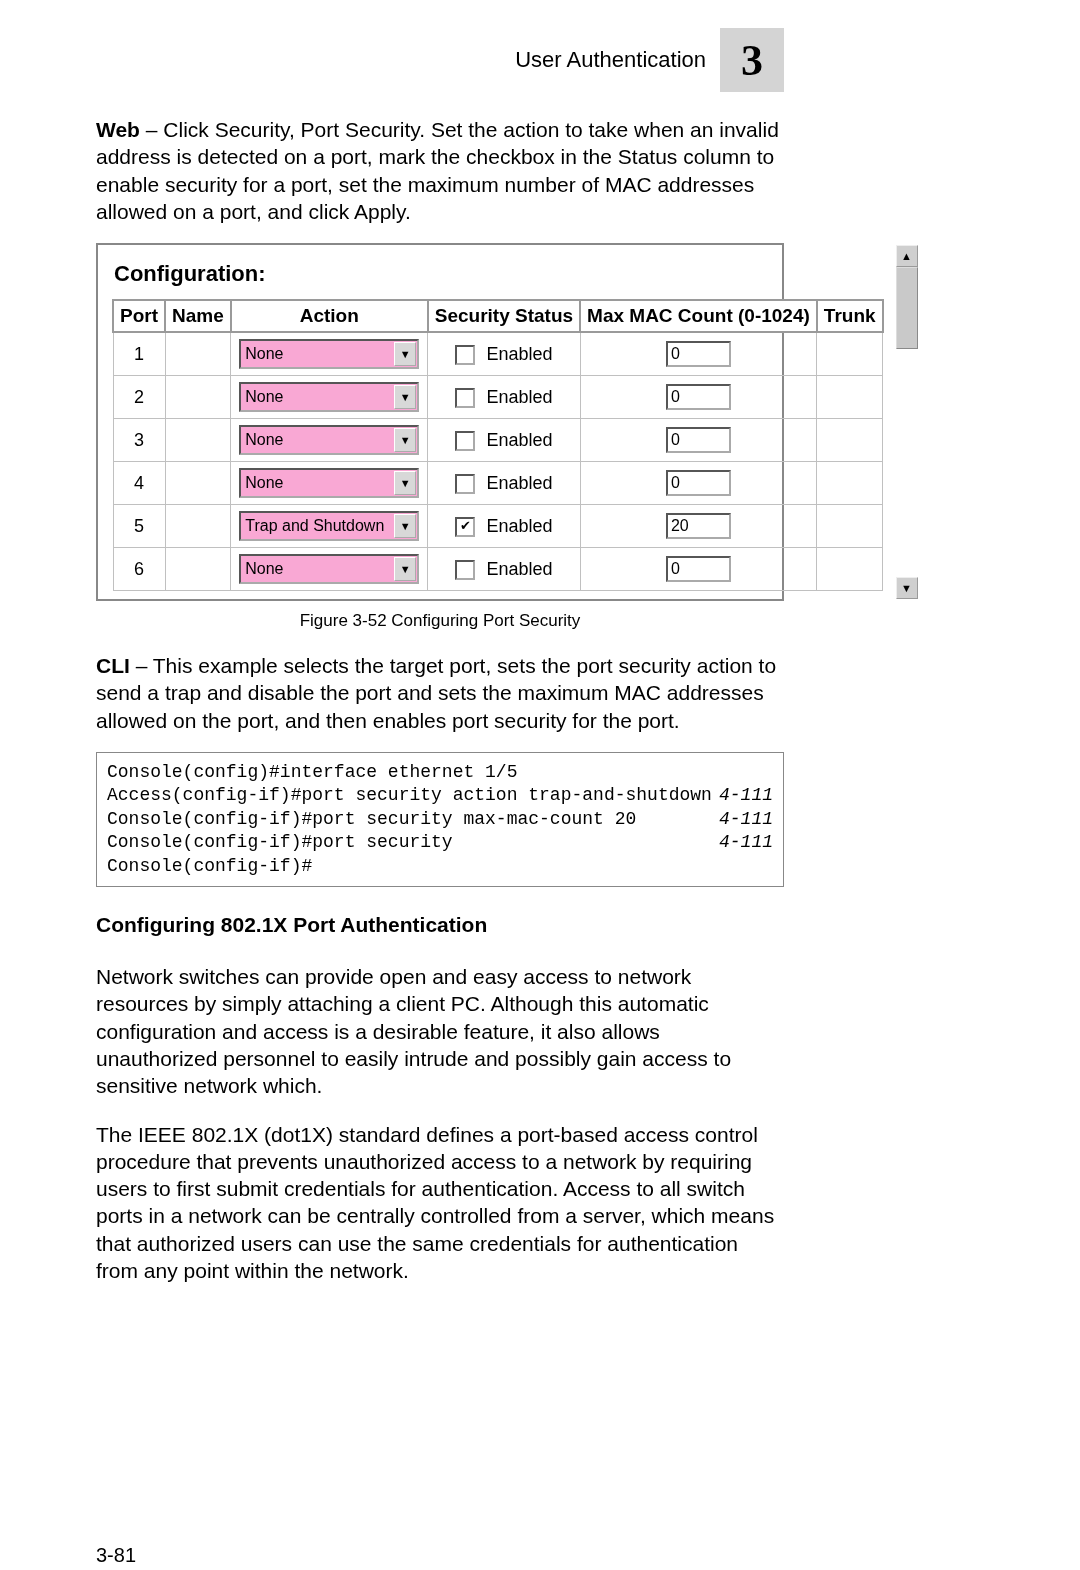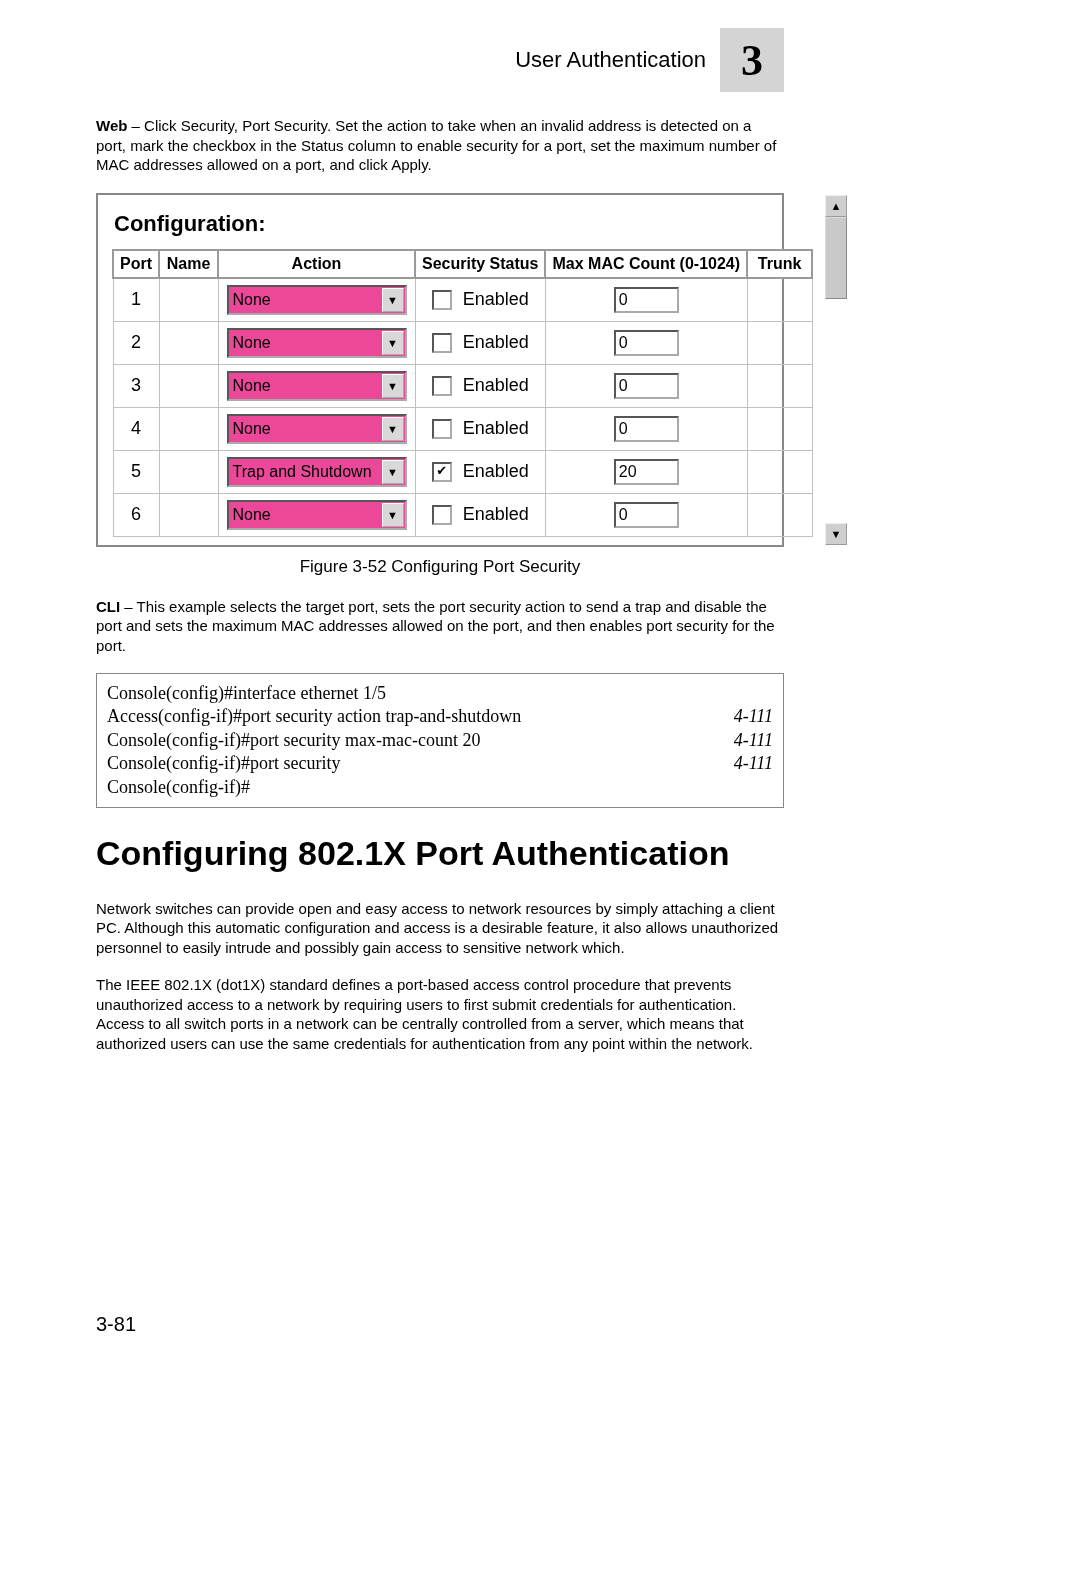--- a/index.html
+++ b/index.html
@@ -32,21 +32,21 @@
     display: flex;
     align-items: center;
     justify-content: center;
   }
   .chapter-num {
     font-family: "Times New Roman", Georgia, serif;
     font-weight: 900;
     font-size: 44px;
   }
   .para {
-    font-size: 15px;
+    font-size: 21px;
     line-height: 1.3;
     margin-bottom: 18px;
   }
   .bold { font-weight: bold; }
 
   
   .capture {
     border: 2px solid #888;
     border-top: 2.2px solid #888;
     border-left: 2.2px solid #888;
@@ -63,39 +63,39 @@
     font-size: 22px;
     font-weight: bold;
     margin: 6px 0 12px 2px;
   }
   table.cfg {
     border-collapse: collapse;
     font-size: 18px;
   }
   table.cfg th {
     font-weight: bold;
-    font-size: 16px;
+    font-size: 19px;
     padding: 4px 6px;
     border: 2px solid #9a9a9a;
     text-align: center;
     background: #fff;
     white-space: nowrap;
   }
   table.cfg td {
     border: 1px solid #c0c0c0;
     padding: 4px 8px;
     text-align: center;
     height: 34px;
     vertical-align: middle;
   }
   .sel-wrap {
     display: inline-flex;
     align-items: center;
     border: 2px inset #aaa;
-    background: #ec4899;
+    background: #f9a8d4;
     height: 26px;
     width: 172px;
     padding-left: 4px;
     font-size: 16px;
     position: relative;
     text-align: left;
   }
   .sel-btn {
     width: 20px;
     height: 22px;
@@ -172,26 +172,26 @@
   }
 
   .code-block {
     border: 1px solid #888;
     padding: 8px 10px;
     font-family: "Courier New", monospace;
     font-size: 18px;
     line-height: 1.3;
     margin-bottom: 26px;
   }
-  .code-line { display: flex; white-space: pre; font-family: Liberation Serif, serif; }
+  .code-line { display: flex; white-space: pre; }
   .code-cmd { flex: 1; }
   .code-ref { width: 80px; text-align: right; font-style: italic; }
 
   h2.section {
-    font-size: 34px;
+    font-size: 21px;
     font-weight: bold;
     margin: 10px 0 26px 0;
   }
 
   .pagenum {
     text-align: left;
     font-size: 20px;
     margin-top: 260px;
   }
 </style>

